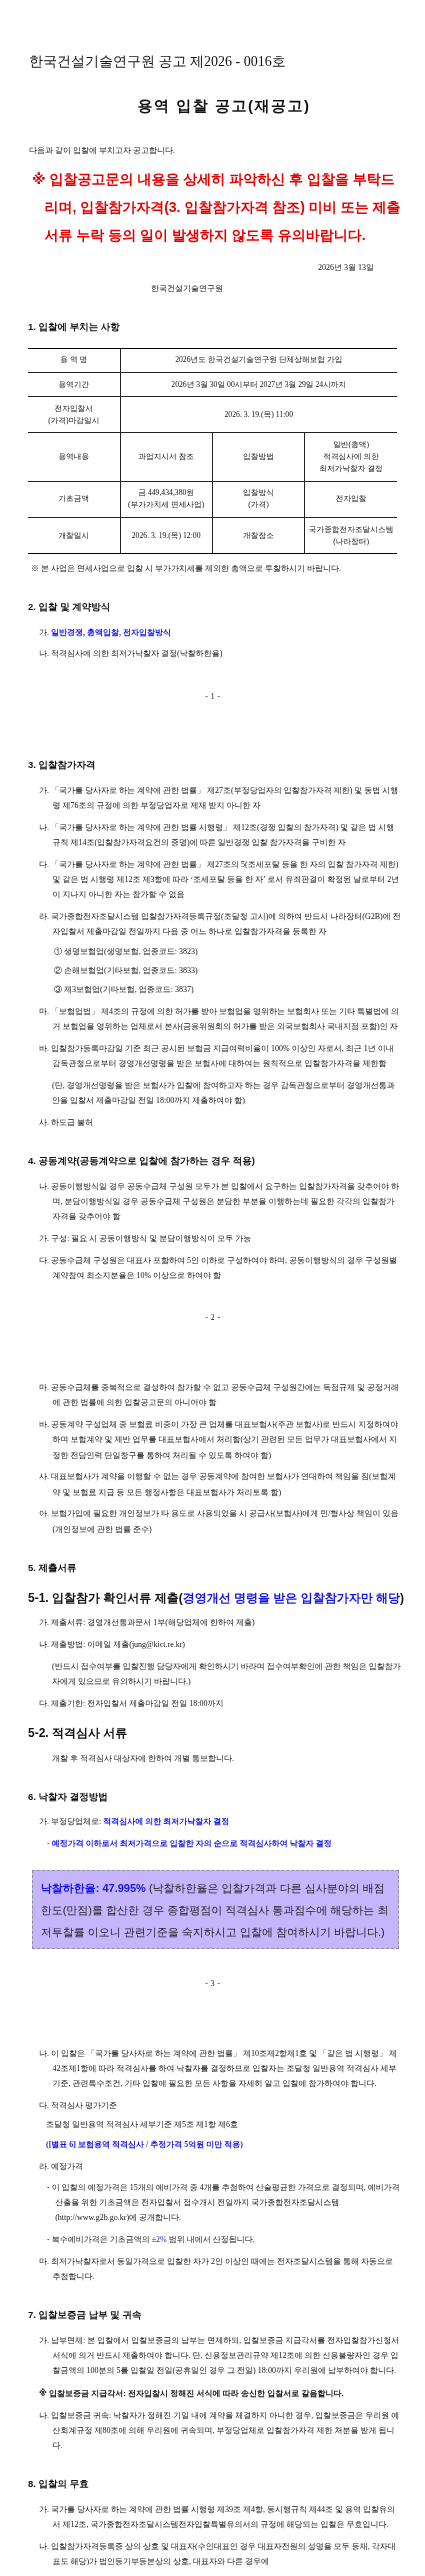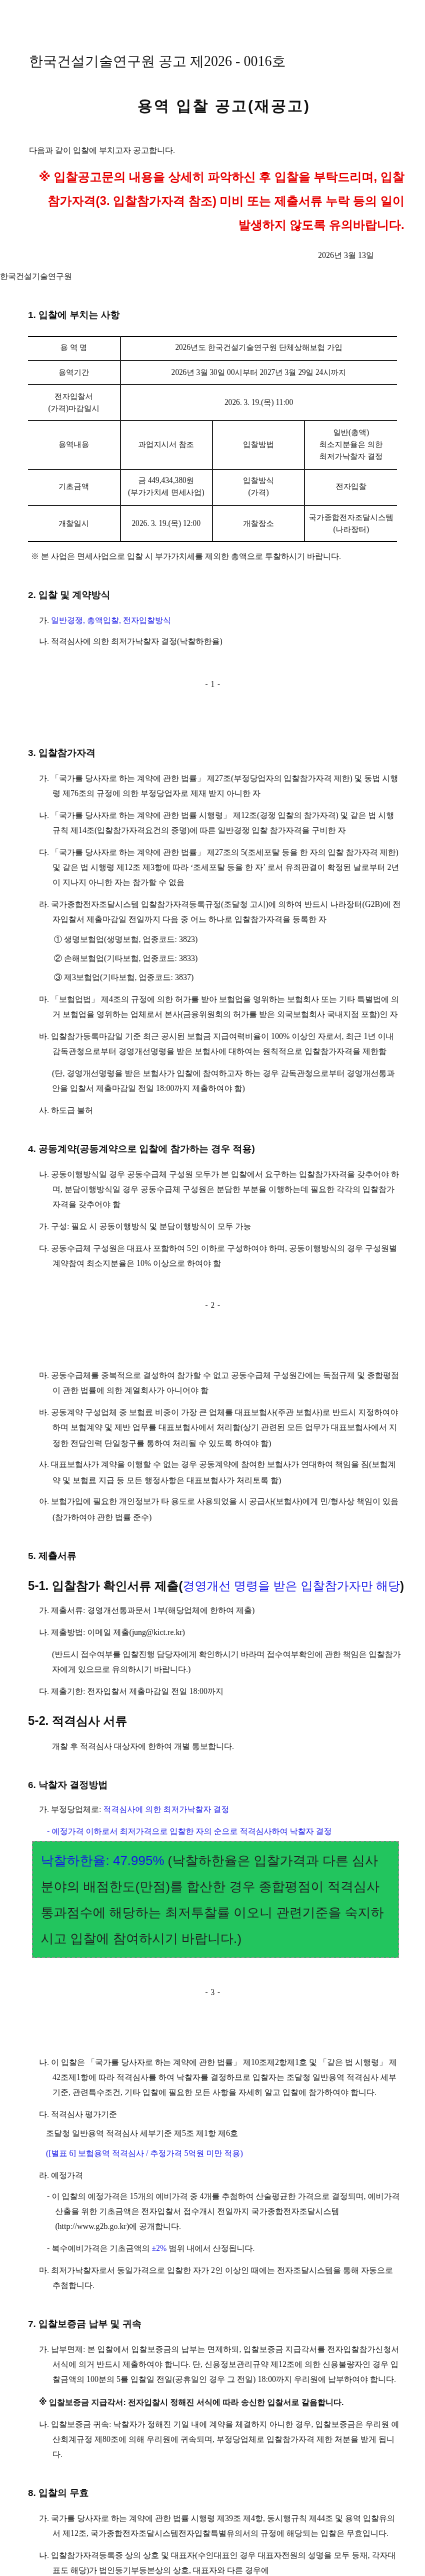--- a/index.html
+++ b/index.html
@@ -8,42 +8,42 @@
     width:426px;height:3611px;overflow:hidden;
     background:#ffffff;
     font-family:"Liberation Serif","DejaVu Serif",serif;
     color:#111;font-size:8px;line-height:1.9;
   }
   .b-meta{margin:49px 20.6px 0 29px;font-size:14px;}
   .b-title{margin:20.6px 0 0 0;text-align:center;font-family:"Liberation Sans","DejaVu Sans",sans-serif;
            font-weight:bold;font-size:15px;letter-spacing:1.5px;line-height:1.3;padding-left:22px;}
   .b-intro{margin:27px 20.6px 0 29px;}
   .b-warn{margin:7.2px 21.6px 0 32px;padding-left:12.4px;text-indent:-12.4px;
-          color:#e60000;font-weight:bold;font-size:12px;line-height:2.0;
-          font-family:"Liberation Sans","DejaVu Sans",sans-serif;text-align:right;}
+          color:#e60000;font-weight:bold;font-size:14px;line-height:2.0;
+          font-family:"Liberation Sans","DejaVu Sans",sans-serif;}
   .b-date{margin:11.3px 52px 0 0;text-align:right;}
-  .b-org{margin:5.2px 52px 0 0;text-align:left;}
+  .b-org{margin:5.2px 52px 0 0;text-align:center;}
   .b-h{margin:24px 20.6px 10.3px 28px;font-family:"Liberation Sans","DejaVu Sans",sans-serif;
        font-weight:bold;font-size:9.5px;line-height:1.5;}
   .b-h2{margin:13.4px 20.6px 7.2px 28px;font-family:"Liberation Sans","DejaVu Sans",sans-serif;
         font-weight:bold;font-size:12px;line-height:1.6;}
   .b-item{margin:6.7px 24px 0 39px;padding-left:13.4px;text-indent:-13.4px;}
   .b-item2{margin:6.7px 24px 0 52px;}
   .b-circ{margin:4.1px 24px 0 54px;}
   .b-dash{margin:6.2px 24px 0 47px;padding-left:8.2px;text-indent:-8.2px;}
   .b-para2{margin:4.1px 24px 0 46px;}
   .b-note{margin:6.7px 24px 0 31px;}
   .b-noteb{margin:7.7px 24px 0 39px;font-weight:bold;
            font-family:"Liberation Sans","DejaVu Sans",sans-serif;font-size:8px;}
   .b-pgnum{margin:28px 0 54px 0;text-align:center;font-size:7.7px;letter-spacing:0.5px;}
-  .b-box{margin:2px 27px 0 32px;border:0.5px dashed #909090;background:#22c55e;
+  .b-box{margin:19px 27px 0 32px;border:0.5px dashed #909090;background:#c4b5fd;
          padding:5.7px 7.7px;font-family:"Liberation Sans","DejaVu Sans",sans-serif;
-         font-size:13px;line-height:2.0;color:#222;}
+         font-size:11px;line-height:2.0;color:#222;}
   .c-blue{color:#1414e6;}
-  .bold{font-weight:normal;}
+  .bold{font-weight:bold;}
   table.bid{border-collapse:collapse;margin:13.4px 0 0 28px;width:369px;
             font-size:7.7px;line-height:1.55;table-layout:fixed;}
   table.bid td{border:0.5px solid #222;text-align:center;vertical-align:middle;
                padding:5.7px 3.1px;white-space:pre-line;}
   table.bid td:first-child{border-left:none;font-family:Liberation Serif, serif;}
   table.bid td:last-child{border-right:none;}
   table.bid tr:first-child td{border-top:1.5px solid #000;}
   table.bid tr:last-child td{border-bottom:1.5px solid #000;}
   .w-label{width:52px;}
   .w-val{width:170px;}
@@ -75,21 +75,21 @@
         <tr>
           <td class="w-label">전자입찰서
 (가격)마감일시</td>
           <td class="w-val" colspan="3">2026. 3. 19.(목) 11:00</td>
         </tr>
         <tr>
           <td class="w-label">용역내용</td>
           <td class="w-val">과업지시서 참조</td>
           <td class="w-label2">입찰방법</td>
           <td class="w-val2">일반(총액)
-최소지분율은 의한
+적격심사에 의한
 최저가낙찰자 결정</td>
         </tr>
         <tr>
           <td class="w-label">기초금액</td>
           <td class="w-val">금 449,434,380원
 (부가가치세 면세사업)</td>
           <td class="w-label2">입찰방식
 (가격)</td>
           <td class="w-val2">전자입찰</td>
         </tr>
@@ -119,24 +119,24 @@
       <div class="b-circ"><span>③ 제3보험업(기타보험, 업종코드: 3837)</span></div>
       <div class="b-item"><span>마. 「보험업법」 제4조의 규정에 의한 허가를 받아 보험업을 영위하는 보험회사 또는 기타 특별법에 의거 보험업을 영위하는 업체로서 본사(금융위원회의 허가를 받은 외국보험회사 국내지점 포함)인 자</span></div>
       <div class="b-item"><span>바. 입찰참가등록마감일 기준 최근 공시된 보험금 지급여력비율이 100% 이상인 자로서, 최근 1년 이내 감독관청으로부터 경영개선명령을 받은 보험사에 대하여는 원칙적으로 입찰참가자격을 제한함</span></div>
       <div class="b-item2"><span>(단, 경영개선명령을 받은 보험사가 입찰에 참여하고자 하는 경우 감독관청으로부터 경영개선통과안을 입찰서 제출마감일 전일 18:00까지 제출하여야 함)</span></div>
       <div class="b-item"><span>사. 하도급 불허</span></div>
       <div class="b-h"><span>4. 공동계약(공동계약으로 입찰에 참가하는 경우 적용)</span></div>
       <div class="b-item"><span>나. 공동이행방식일 경우 공동수급체 구성원 모두가 본 입찰에서 요구하는 입찰참가자격을 갖추어야 하며, 분담이행방식일 경우 공동수급체 구성원은 분담한 부분을 이행하는데 필요한 각각의 입찰참가자격을 갖추어야 함</span></div>
       <div class="b-item"><span>가. 구성: 필요 시 공동이행방식 및 분담이행방식이 모두 가능</span></div>
       <div class="b-item"><span>다. 공동수급체 구성원은 대표사 포함하여 5인 이하로 구성하여야 하며, 공동이행방식의 경우 구성원별 계약참여 최소지분율은 10% 이상으로 하여야 함</span></div>
       <div class="b-pgnum"><span>- 2 -</span></div>
-      <div class="b-item"><span>마. 공동수급체를 중복적으로 결성하여 참가할 수 없고 공동수급체 구성원간에는 독점규제 및 종합평점이 관한 법률에 의한 계열회사가 아니어야 함</span></div>
+      <div class="b-item"><span>마. 공동수급체를 중복적으로 결성하여 참가할 수 없고 공동수급체 구성원간에는 독점규제 및 공정거래에 관한 법률에 의한 입찰공고문의 아니어야 함</span></div>
       <div class="b-item"><span>바. 공동계약 구성업체 중 보험료 비중이 가장 큰 업체를 대표보험사(주관 보험사)로 반드시 지정하여야 하며 보험계약 및 제반 업무를 대표보험사에서 처리함(상기 관련된 모든 업무가 대표보험사에서 지정한 전담인력 단일창구를 통하여 처리될 수 있도록 하여야 함)</span></div>
       <div class="b-item"><span>사. 대표보험사가 계약을 이행할 수 없는 경우 공동계약에 참여한 보험사가 연대하여 책임을 짐(보험계약 및 보험료 지급 등 모든 행정사항은 대표보험사가 처리토록 함)</span></div>
-      <div class="b-item"><span>아. 보험가입에 필요한 개인정보가 타 용도로 사용되었을 시 공급사(보험사)에게 민/형사상 책임이 있음(참가하여야 관한 법률 준수)</span></div>
+      <div class="b-item"><span>아. 보험가입에 필요한 개인정보가 타 용도로 사용되었을 시 공급사(보험사)에게 민/형사상 책임이 있음(개인정보에 관한 법률 준수)</span></div>
       <div class="b-h"><span>5. 제출서류</span></div>
       <div class="b-h2"><span>5-1. 입찰참가 확인서류 제출(</span><span class="c-blue bold">경영개선 명령을 받은 입찰참가자만 해당</span><span>)</span></div>
       <div class="b-item"><span>가. 제출서류: 경영개선통과문서 1부(해당업체에 한하여 제출)</span></div>
       <div class="b-item"><span>나. 제출방법: 이메일 제출(jung@kict.re.kr)</span></div>
       <div class="b-item2"><span>(반드시 접수여부를 입찰진행 담당자에게 확인하시기 바라며 접수여부확인에 관한 책임은 입찰참가자에게 있으므로 유의하시기 바랍니다.)</span></div>
       <div class="b-item"><span>다. 제출기한: 전자입찰서 제출마감일 전일 18:00까지</span></div>
       <div class="b-h2"><span>5-2. 적격심사 서류</span></div>
       <div class="b-item2"><span>개찰 후 적격심사 대상자에 한하여 개별 통보합니다.</span></div>
       <div class="b-h"><span>6. 낙찰자 결정방법</span></div>
       <div class="b-item"><span>가. 부정당업체로: </span><span class="c-blue bold">적격심사에 의한 최저가낙찰자 결정</span></div>

